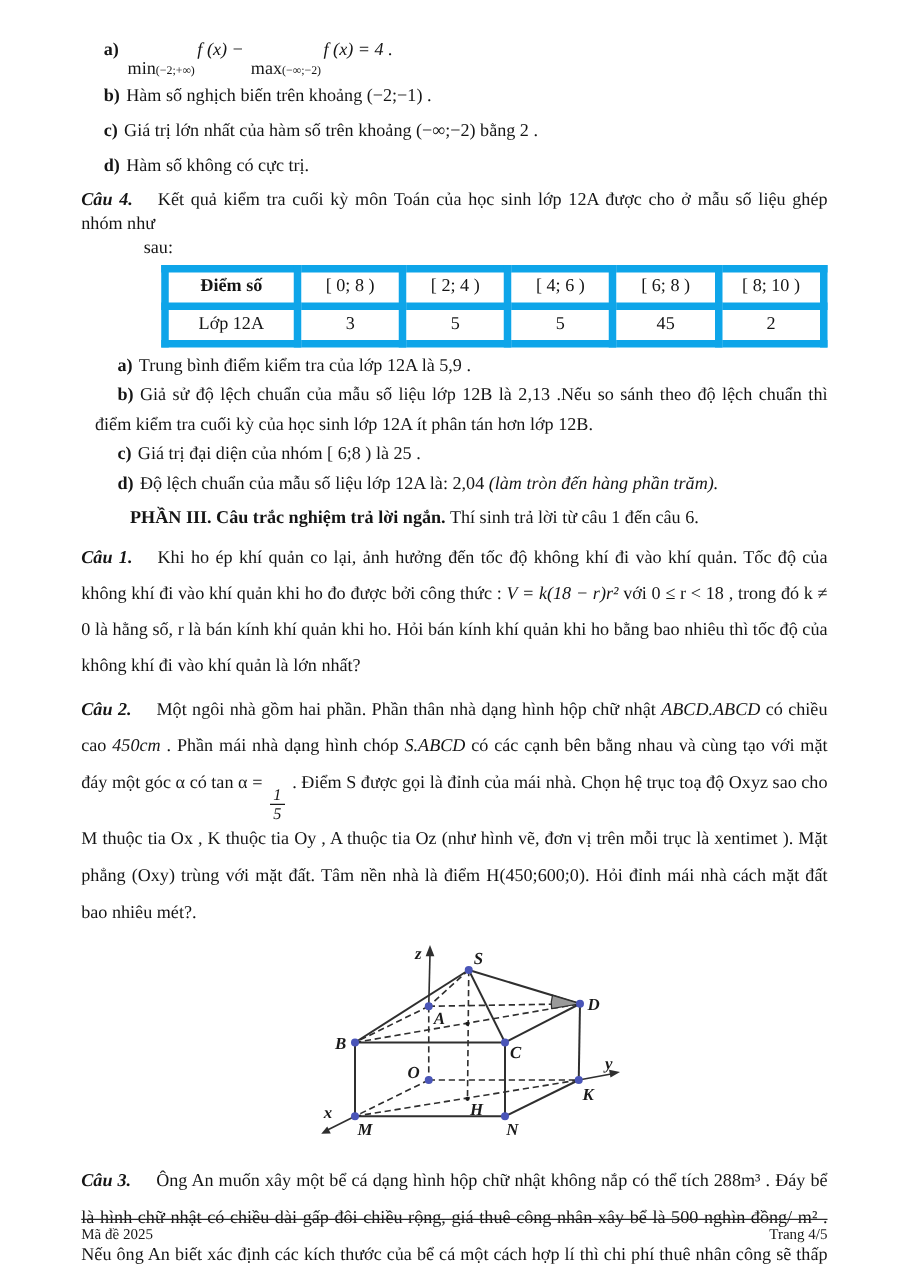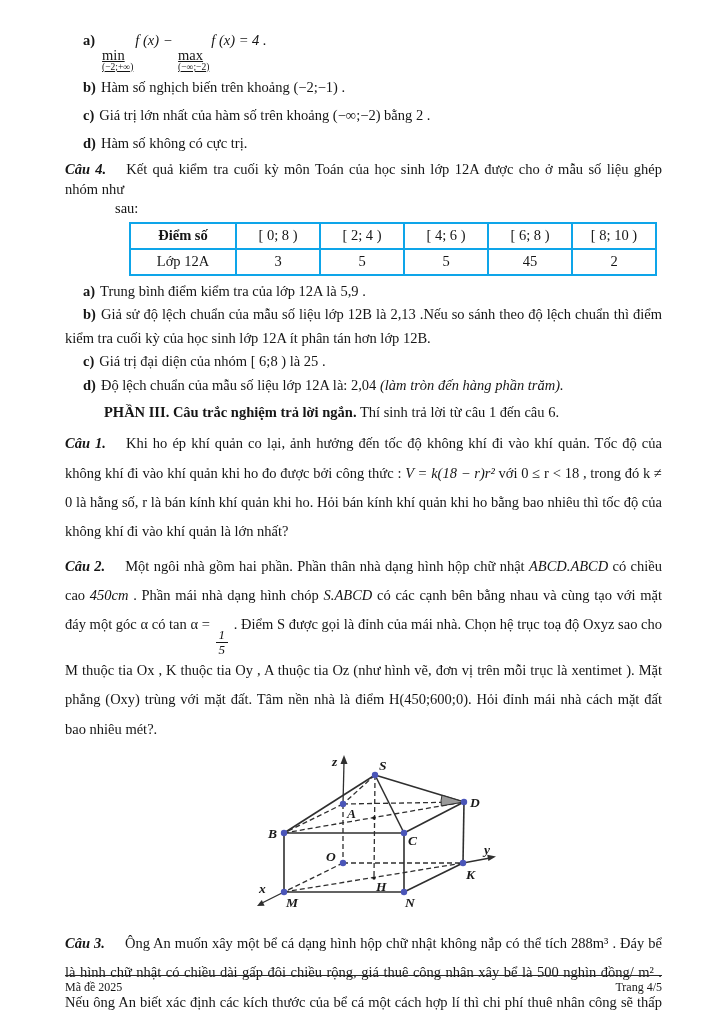--- a/index.html
+++ b/index.html
@@ -6,34 +6,34 @@
   .page{position:relative;width:725px;height:1024px;background:#ffffff;margin:0 auto;
         font-family:"Liberation Serif","DejaVu Serif",serif;font-size:14.5px;color:#151515;
         overflow:hidden;}
   .content{position:absolute;left:65px;top:26px;width:597px;}
   p{margin:0;text-align:justify;}
   .item{text-indent:18px;line-height:1.95;}
   .ilbl{font-weight:bold;margin-right:5px;}
   .qlbl{font-weight:bold;margin-right:20px;font-style:italic;}
   .math{font-style:italic;}
   .mup{font-style:normal;}
-  .limop{display:inline-flex;flex-direction:column;align-items:flex-start;line-height:1.05;
-         vertical-align:-1.0em;text-indent:0;font-style:normal;margin:0 2px;text-decoration:underline;}
+  .limop{display:inline-flex;flex-direction:row;align-items:flex-end;line-height:1.05;
+         vertical-align:-1.0em;text-indent:0;font-style:normal;margin:0 2px;}
   .limop .sub{font-size:9.5px;white-space:nowrap;}
   .frac{display:inline-flex;flex-direction:column;align-items:center;line-height:1.05;
         vertical-align:-0.75em;font-size:13px;font-style:italic;margin:0 2px;}
   .frac .den{border-top:1px solid #151515;padding:0 3px;}
   .cau-intro{line-height:1.32;margin-top:3px;}
   .sau{display:block;padding-left:50px;}
   table.data{border-collapse:collapse;margin:4px 0 4px 64px;}
-  table.data td,table.data th{border:2px solid #0ea5e9;text-align:center;padding:1px 6px;
+  table.data td,table.data th{border:6px solid #0ea5e9;text-align:center;padding:1px 6px;
         font-weight:normal;height:22px;font-size:14.5px;}
   table.data th.first{font-weight:bold;}
   table.data .c0{width:92px;} table.data .c{width:70px;}
-  .sub-items .item{line-height:1.62;}
+  .sub-items .item{line-height:1.62;margin-left:11px;}
   .phan{line-height:1.6;margin-top:4px;margin-left:39px;}
   .phan b{font-weight:bold;}
   .cau{line-height:2.02;margin-top:5px;}
   .figwrap{margin:6px 0 4px 178px;width:270px;}
   .footer{position:absolute;left:65px;width:597px;top:975px;border-top:1.5px solid #2a2a2a;
           display:flex;justify-content:space-between;padding-top:4px;font-size:12px;}
   svg text{font-family:"Liberation Serif","DejaVu Serif",serif;font-style:italic;
            font-weight:600;font-size:13.5px;fill:#1a1a1a;}
 </style>
 </head>

